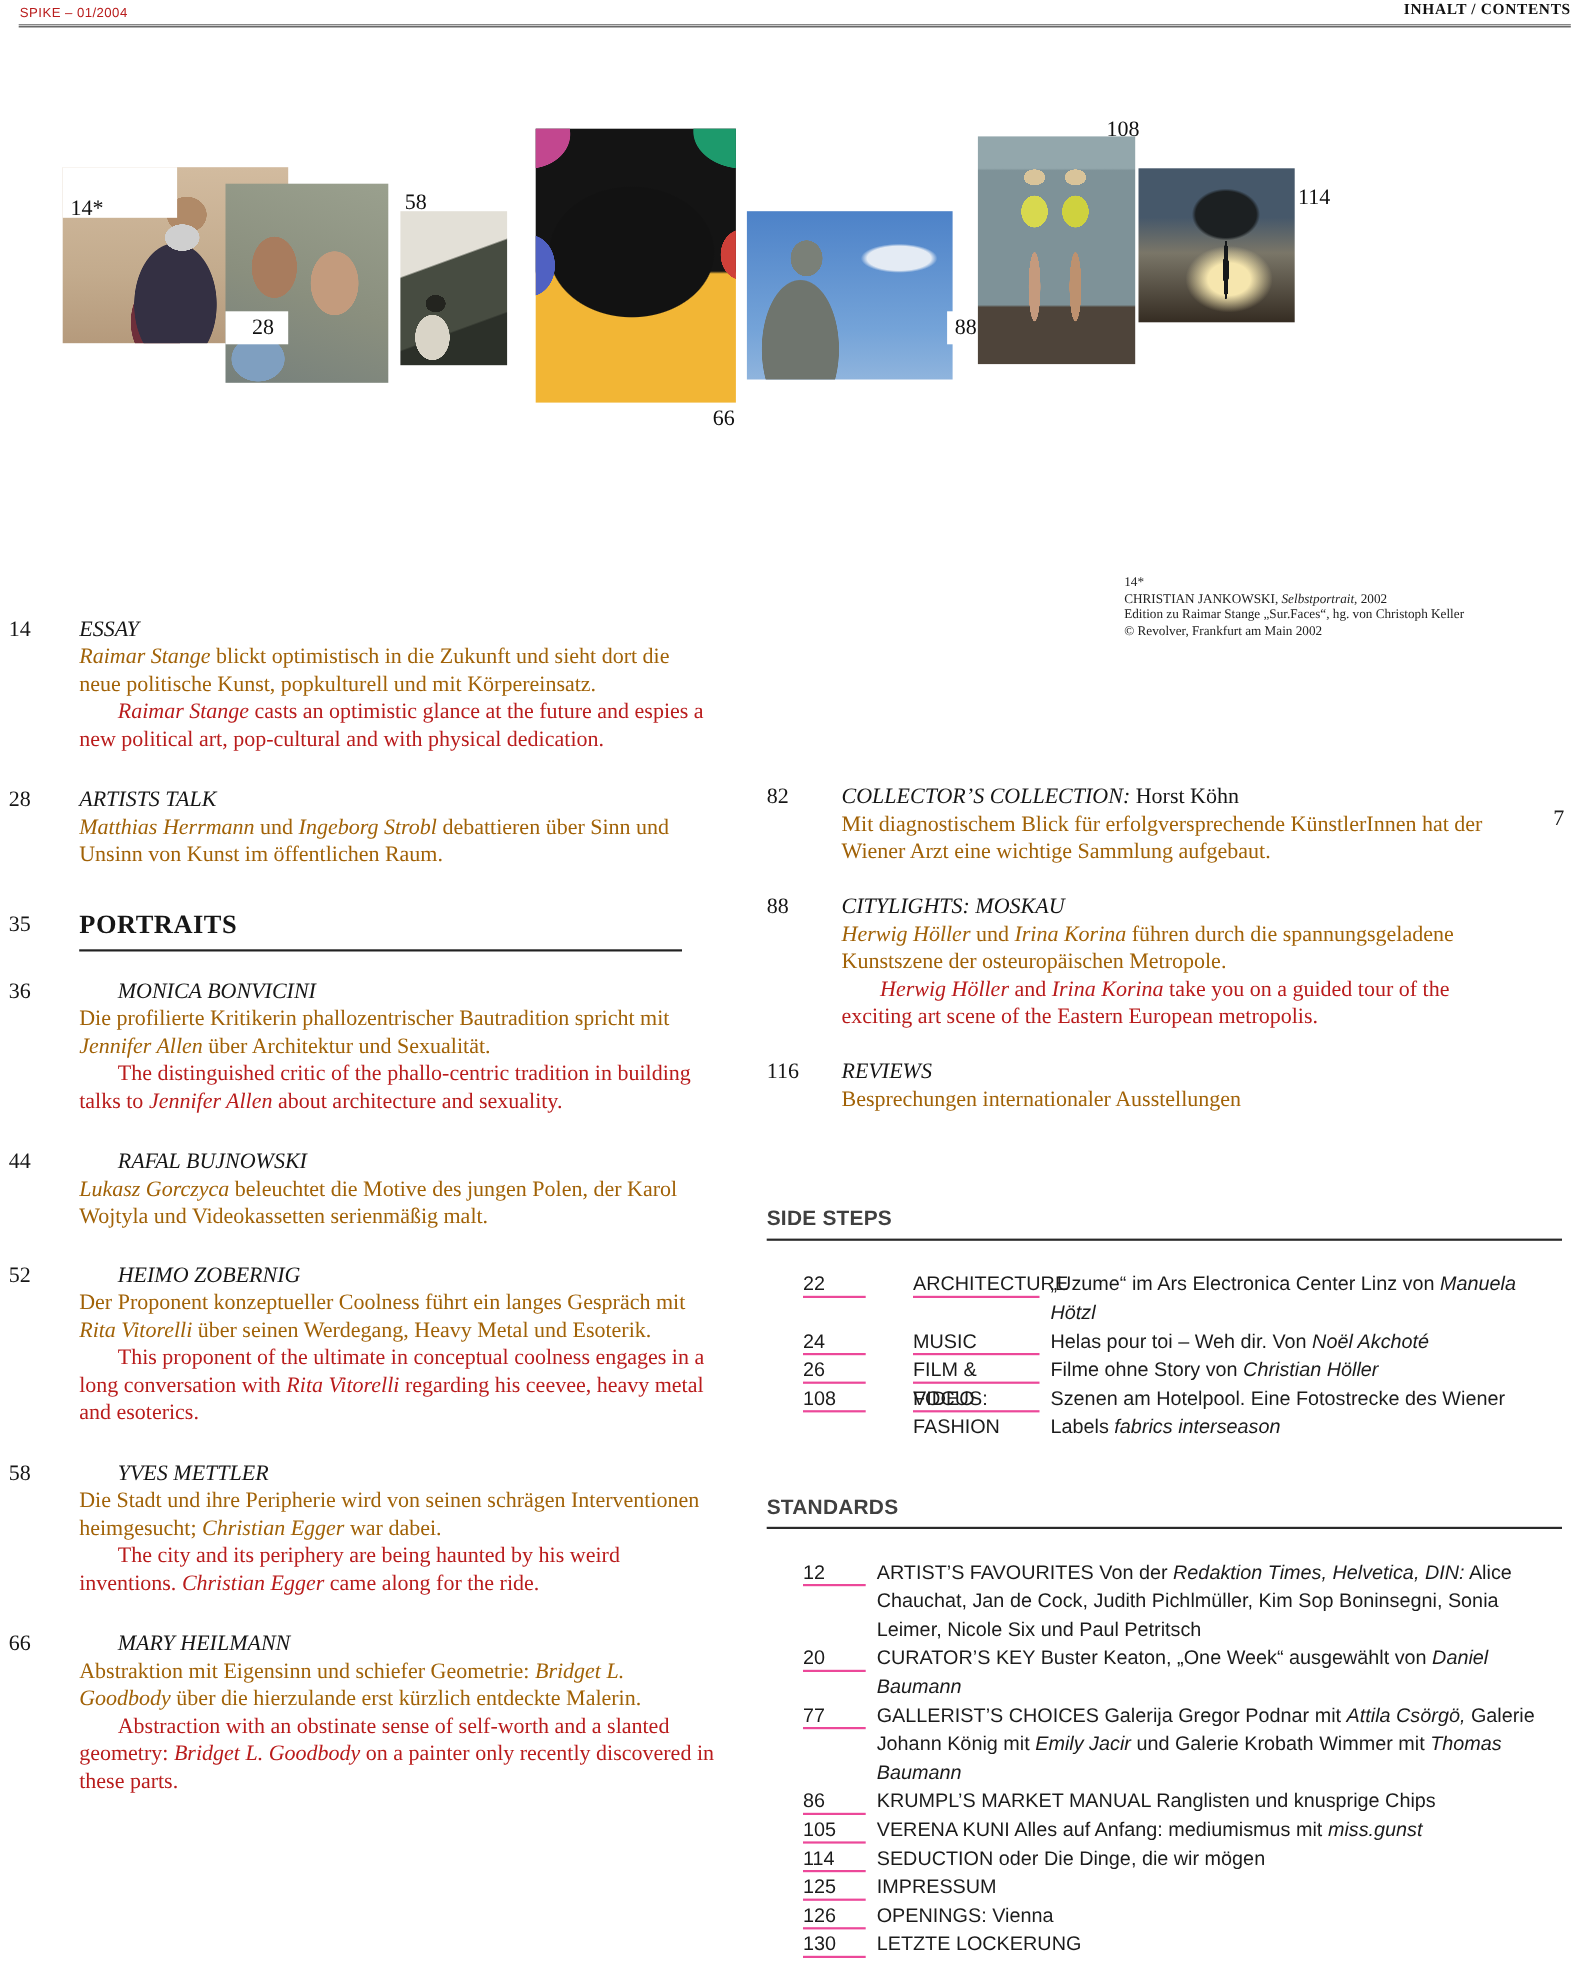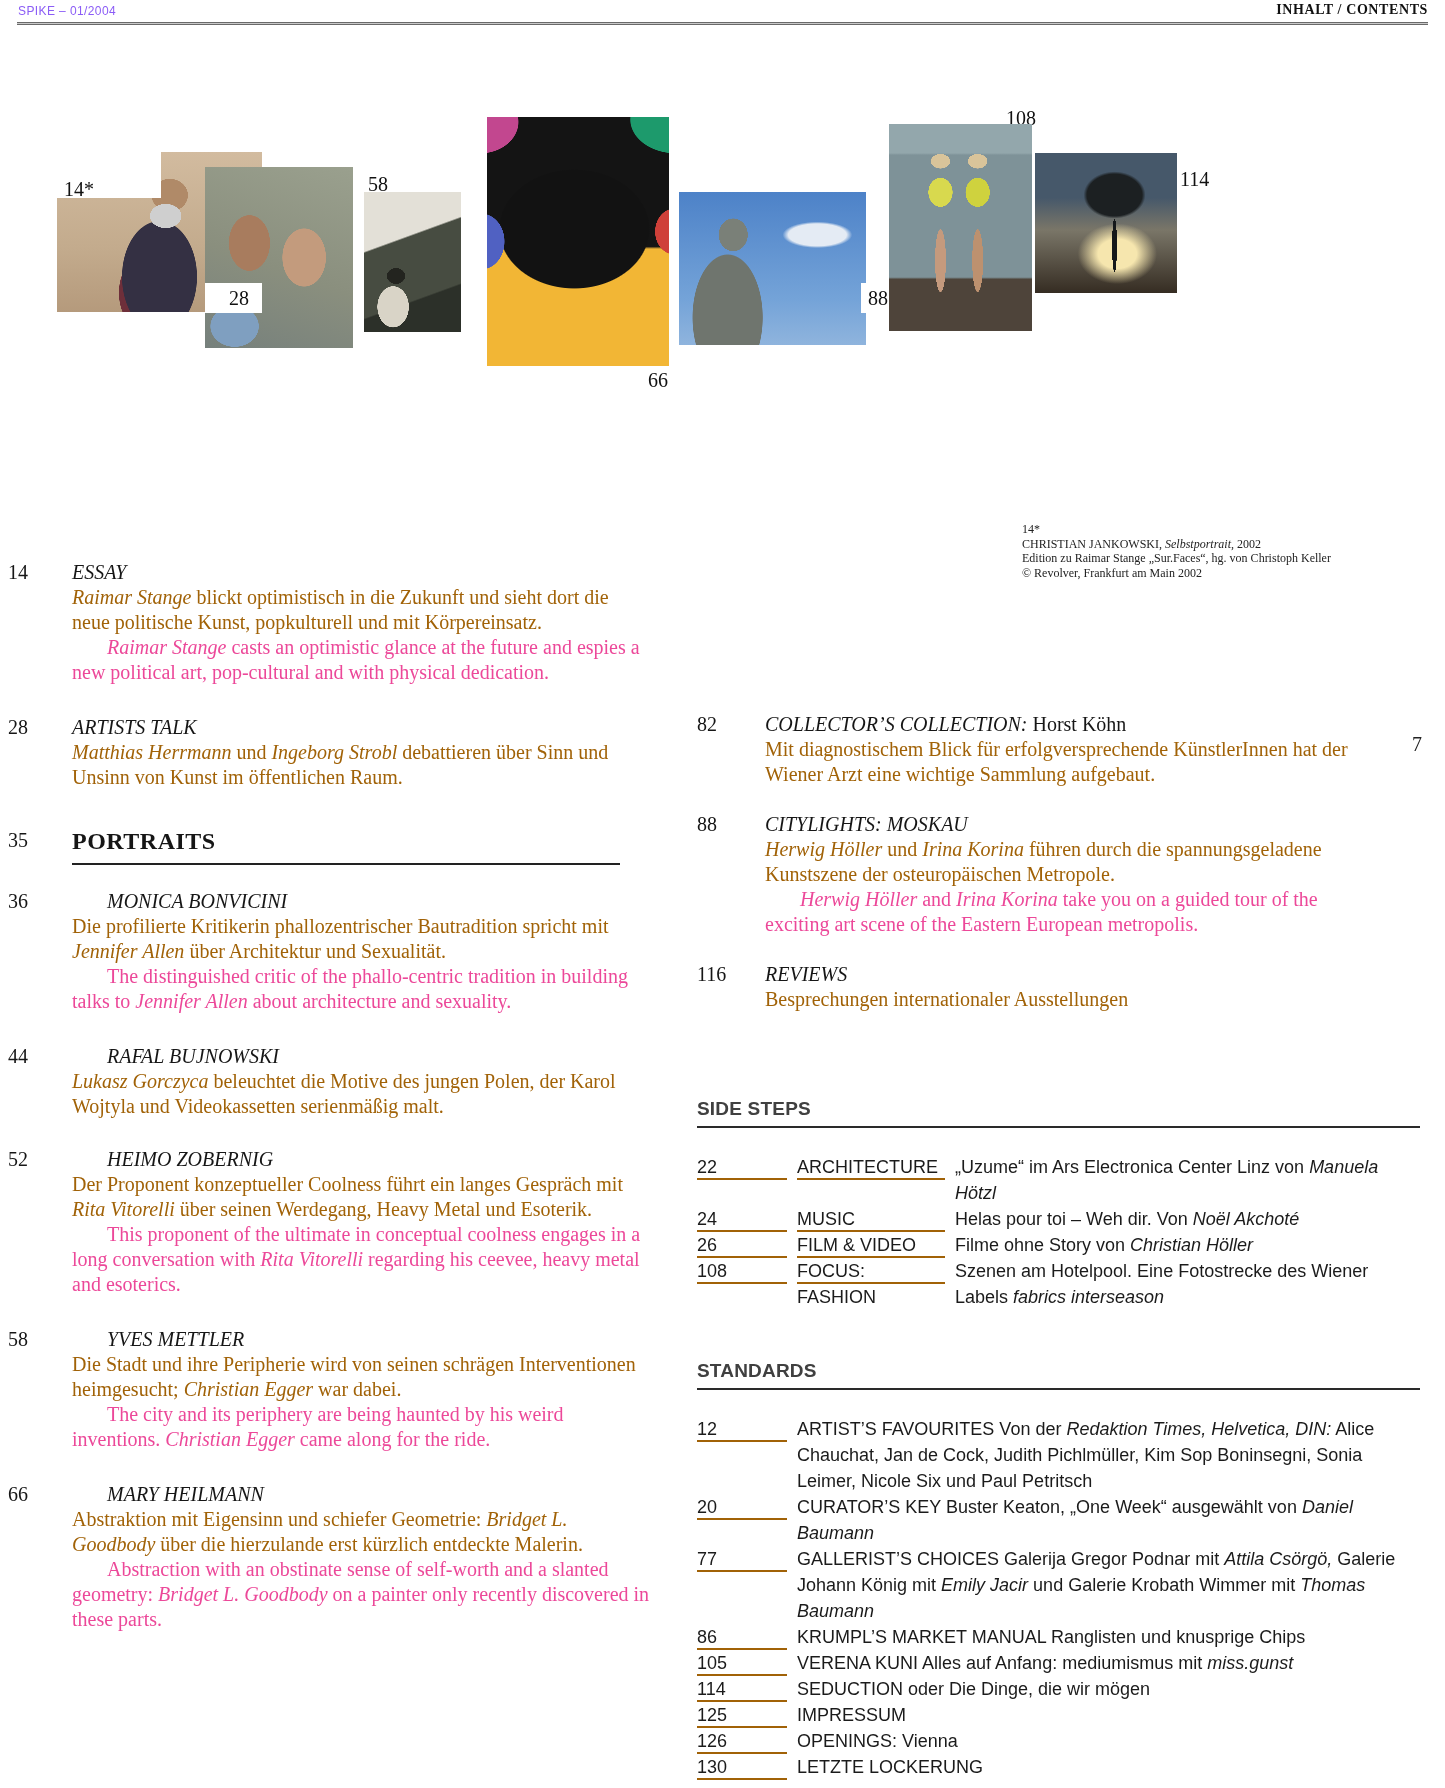--- a/index.html
+++ b/index.html
@@ -1,21 +1,21 @@
 <!DOCTYPE html>
 <html><head>
 <meta charset="utf-8">
 <style>
   html,body{margin:0;padding:0;background:#ffffff;}
   .page{position:relative;width:1445px;height:1788px;background:#fff;overflow:hidden;
         font-family:"Liberation Serif",serif;color:#161616;}
 
   
   .hdr-left{position:absolute;left:18px;top:4px;font-family:"Liberation Sans",sans-serif;
-            font-size:12px;color:#8b5cf6;letter-spacing:.4px;}
+            font-size:12px;color:#b91c1c;letter-spacing:.4px;}
   .hdr-right{position:absolute;right:17px;top:2px;font-weight:bold;font-size:14px;
              letter-spacing:.6px;color:#111;}
   .hdr-rule{position:absolute;left:17px;right:17px;top:22px;height:3px;
             background:linear-gradient(#6a6a6a 0 1px,#c9c9c9 1px 2px,#6a6a6a 2px 3px);}
 
   
   .ph{position:absolute;}
   .pg-label{position:absolute;font-size:20px;color:#111;}
   .notch{position:absolute;background:#fff;}
 
@@ -81,21 +81,21 @@
            line-height:14.5px;color:#222;}
 
   
   .it{font-style:italic;}
   .col-left{position:absolute;left:8px;top:560px;width:642px;}
   .entry{display:grid;grid-template-columns:64px 1fr;align-items:start;}
   .enum{font-size:20px;line-height:25px;}
   .etitle{font-size:20px;line-height:25px;font-style:italic;}
   .pname{margin-left:35px;}
   .de{font-size:20px;line-height:25px;color:#a16207;}
-  .en{font-size:20px;line-height:25px;color:#ec4899;text-indent:35px;margin:0;}
+  .en{font-size:20px;line-height:25px;color:#b91c1c;text-indent:35px;margin:0;}
   .mb30{margin-bottom:30px;} .mb38{margin-bottom:38px;} .mb28{margin-bottom:28px;}
   .mb24{margin-bottom:24px;} .mb25{margin-bottom:25px;}
   .portraits-title{font-size:24px;font-weight:bold;letter-spacing:.5px;line-height:26px;}
   .portraits-body{border-bottom:2px solid #222;padding-bottom:9px;width:548px;}
 
   .col-right{position:absolute;left:697px;width:723px;}
   .features{top:712px;}
   .fentry{display:grid;grid-template-columns:68px 1fr;align-items:start;}
   .fbody{max-width:600px;}
   .ftitle{font-size:20px;line-height:25px;}
@@ -104,21 +104,21 @@
   .sans{font-family:"Liberation Sans",sans-serif;color:#1b1b1b;}
   .sec{position:absolute;left:697px;width:723px;}
   .side-steps{top:1098px;} .standards{top:1360px;}
   .sec-head{font-family:"Liberation Sans",sans-serif;font-size:19px;font-weight:bold;
             letter-spacing:.2px;border-bottom:2px solid #2a2a2a;padding-bottom:6px;
             margin-bottom:26px;color:#404040;}
   .srow{display:grid;grid-template-columns:90px 148px 1fr;column-gap:10px;
         font-size:18px;line-height:26px;align-items:start;}
   .strow{display:grid;grid-template-columns:90px 1fr;column-gap:10px;
          font-size:18px;line-height:26px;align-items:start;}
-  .uline{border-bottom:2px solid #a16207;height:24px;}
+  .uline{border-bottom:2px solid #ec4899;height:24px;margin-left:33px;}
 
   .folio{position:absolute;left:1412px;top:733px;font-size:20px;color:#222;}
 </style>
 </head>
 <body>
 
 <div class="page">
 
   <div class="hdr-left">SPIKE – 01/2004</div>
   <div class="hdr-right">INHALT / CONTENTS</div>

